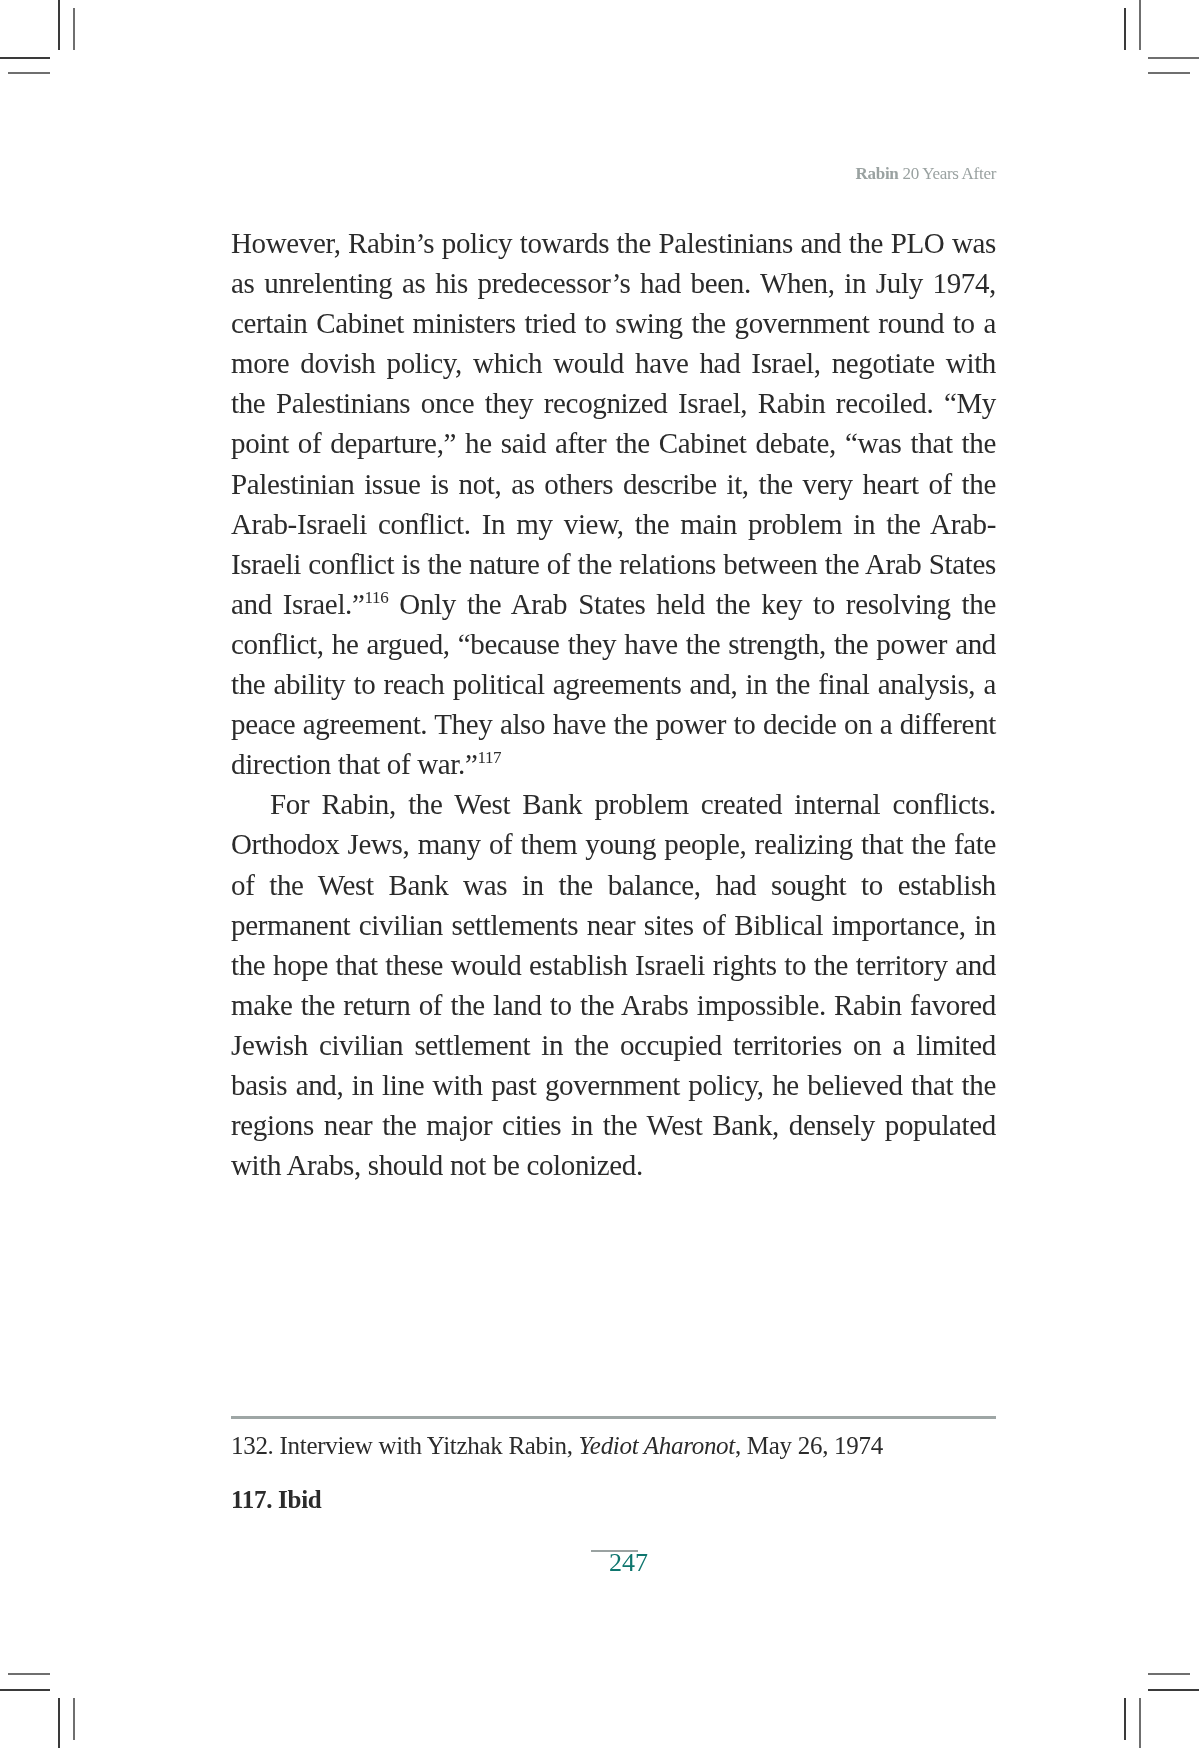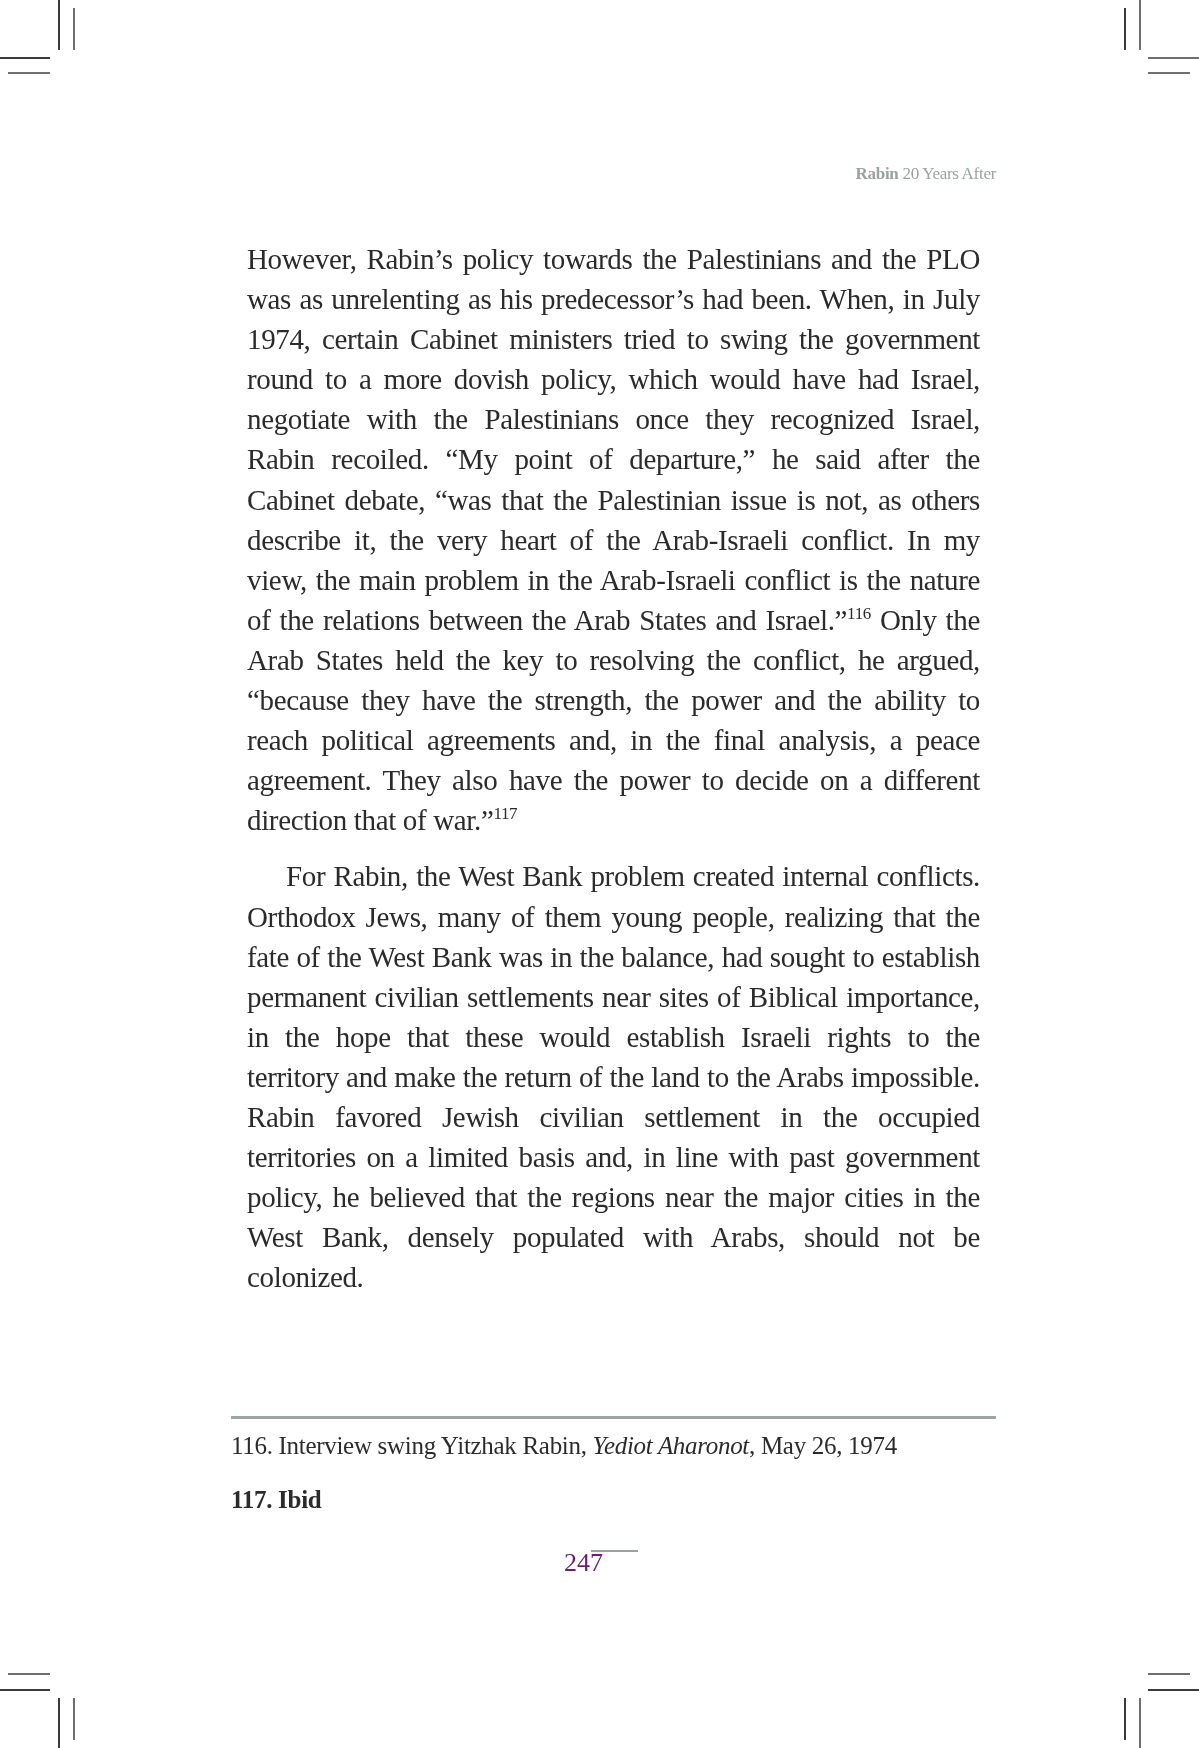--- a/index.html
+++ b/index.html
@@ -10,33 +10,33 @@
     position: absolute; top: 164px; right: 203px;
     font-family: "Liberation Serif", serif; font-size: 17px; color: #9aa2a1;
     letter-spacing: -0.3px;
   }
   .running-head b { font-weight: bold; }
   .body-text {
     position: absolute; left: 231px; top: 223px; width: 765px;
     font-family: "Liberation Serif", serif; font-size: 29px; line-height: 40.1px;
     color: #2b2b2b; text-align: justify; letter-spacing: -0.35px;
   }
-  .body-text p { margin: 16px; }
+  .body-text p { margin: 0; }
   .body-text p.indent { text-indent: 39px; }
   .body-text sup { font-size: 17px; line-height: 0; vertical-align: 11px; }
   .fn-rule { position: absolute; left: 231px; top: 1416px; width: 765px; height: 3px; background: #9ea6a5; }
   .footnote {
     position: absolute; left: 231px; width: 780px;
     font-family: "Liberation Serif", serif; font-size: 25px; color: #2b2b2b; letter-spacing: -0.3px;
   }
   .footnote i { font-style: italic; }
   .page-num-rule { position: absolute; left: 591px; top: 1550px; width: 47px; height: 2px; background: #9aa2a1; }
   .page-num {
-    position: absolute; left: 560px; top: 1548px; width: 47px; text-align: center;
-    font-family: "Liberation Serif", serif; font-size: 26px; color: #701a75;
+    position: absolute; left: 605px; top: 1548px; width: 47px; text-align: center;
+    font-family: "Liberation Serif", serif; font-size: 26px; color: #0f766e;
   }
 </style>
 </head>
 <body>
 
 <div class="crop dark" style="left:58px;top:0;width:2px;height:50px;"></div>
 <div class="crop" style="left:73px;top:8px;width:2px;height:42px;"></div>
 <div class="crop dark" style="left:0;top:57px;width:50px;height:2px;"></div>
 <div class="crop" style="left:8px;top:72px;width:42px;height:2px;"></div>
 
@@ -56,17 +56,17 @@
 <div class="crop" style="left:1139px;top:1698px;width:2px;height:50px;"></div>
 
 <div class="running-head"><b>Rabin</b><span> 20 Years After</span></div>
 
 <div class="body-text">
   <p><span>However, Rabin’s policy towards the Palestinians and the PLO was as unrelenting as his predecessor’s had been. When, in July 1974, certain Cabinet ministers tried to swing the government round to a more dovish policy, which would have had Israel, negotiate with the Palestinians once they recognized Israel, Rabin recoiled. “My point of departure,” he said after the Cabinet debate, “was that the Palestinian issue is not, as others describe it, the very heart of the Arab-Israeli conflict. In my view, the main problem in the Arab-Israeli conflict is the nature of the relations between the Arab States and Israel.”</span><sup>116</sup><span> Only the Arab States held the key to resolving the conflict, he argued, “because they have the strength, the power and the ability to reach political agreements and, in the final analysis, a peace agreement. They also have the power to decide on a different direction that of war.”</span><sup>117</sup></p>
   <p class="indent"><span>For Rabin, the West Bank problem created internal conflicts. Orthodox Jews, many of them young people, realizing that the fate of the West Bank was in the balance, had sought to establish permanent civilian settlements near sites of Biblical importance, in the hope that these would establish Israeli rights to the territory and make the return of the land to the Arabs impossible. Rabin favored Jewish civilian settlement in the occupied territories on a limited basis and, in line with past government policy, he believed that the regions near the major cities in the West Bank, densely populated with Arabs, should not be colonized.</span></p>
 </div>
 
 <div class="fn-rule"></div>
-<div class="footnote" style="top:1432px;"><span>116.</span><span> Interview swing Yitzhak Rabin, </span><i>Yediot Aharonot</i><span>, May 26, 1974</span></div>
+<div class="footnote" style="top:1432px;"><span>132.</span><span> Interview with Yitzhak Rabin, </span><i>Yediot Aharonot</i><span>, May 26, 1974</span></div>
 <div class="footnote" style="top:1486px;font-weight:bold;"><span>117.</span><span> Ibid</span></div>
 
 <div class="page-num-rule"></div>
 <div class="page-num">247</div>
 
 </body></html>

